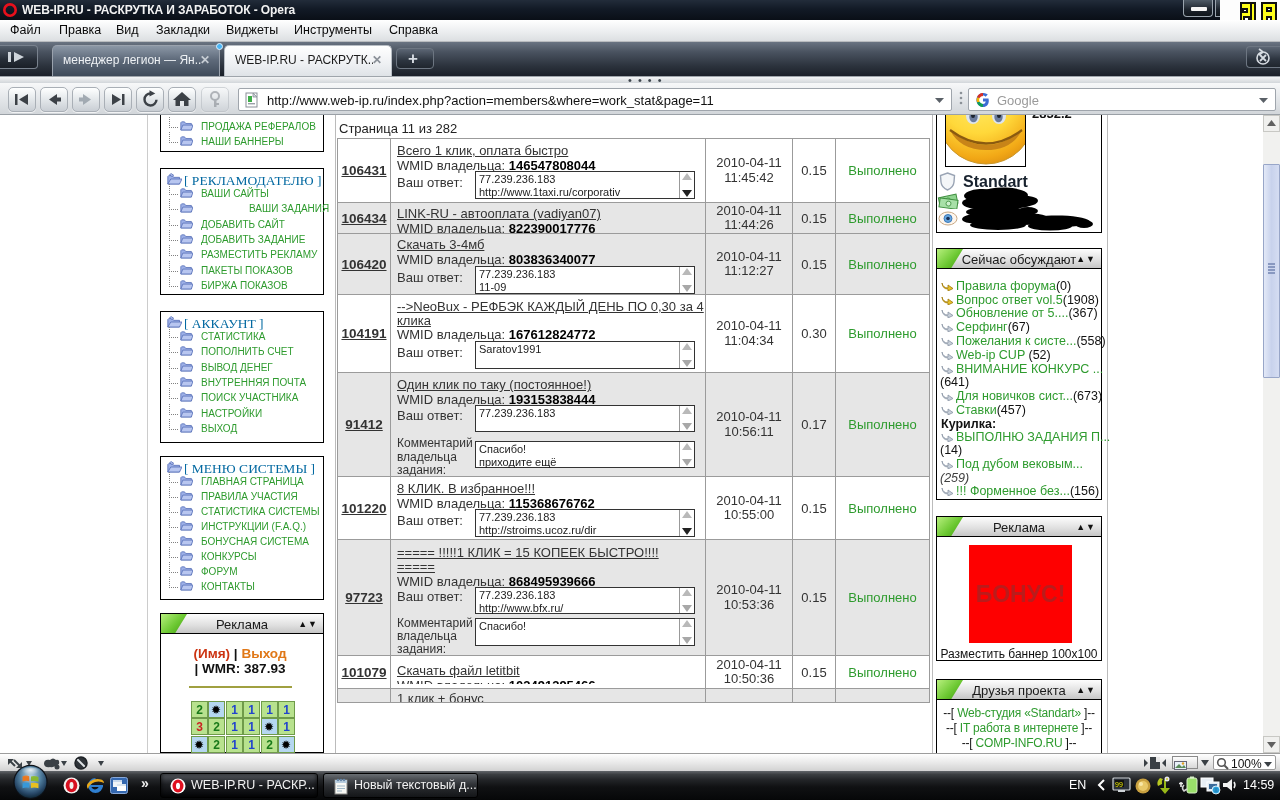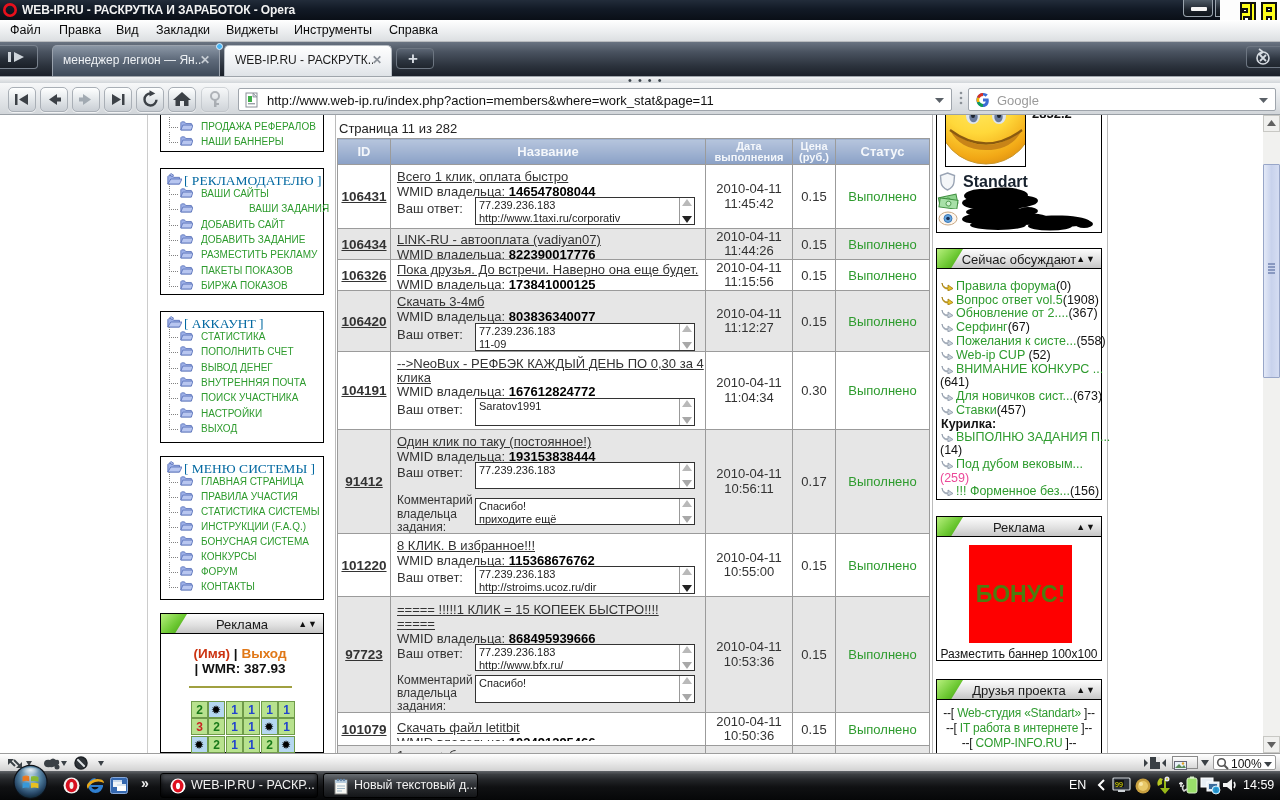--- a/index.html
+++ b/index.html
@@ -490,27 +490,20 @@
 <div class="abs" id="pagehdr" style="left:339px; top:6px;">Страница 11 из 282</div>
 <table id="mtable" class="abs" style="left:337px; top:23px;">
       <colgroup>
         <col style="width:53px;">
         <col style="width:315px;">
         <col style="width:87px;">
         <col style="width:43px;">
         <col style="width:94px;">
       </colgroup>
       <tbody>
-        <tr style="height:26px;">
-          <th style="font-size:13px;">ID</th>
-          <th style="font-size:13px;">Название</th>
-          <th style="font-size:11px; line-height:11px;">Дата<br>выполнения</th>
-          <th style="font-size:11px; line-height:11px;">Цена<br>(руб.)</th>
-          <th style="font-size:13px;">Статус</th>
-        </tr>
         <tr style="height:64px;">
           <td class="id"><span>106431</span></td>
           <td>
             <div class="namecell" style="height:63px;">
               <span class="tlink" style="position:absolute; left:6px; top:4px;">Всего 1 клик, оплата быстро</span>
               <span class="wmid" style="position:absolute; left:6px; top:19px;">WMID владельца: <b>146547808044</b></span>
               <span style="position:absolute; left:6px; top:36px;">Ваш ответ:</span>
               <div class="ta" style="left:84px; top:32px; width:220px; height:28px;">
                 <div class="in">77.239.236.183<br>http://www.1taxi.ru/corporativ</div>
                 <div class="sb">
@@ -526,32 +519,20 @@
         </tr>
         <tr class="gray" style="height:31px;">
           <td class="id"><span>106434</span></td>
           <td>
             <div class="namecell" style="height:30px;">
               <span class="tlink" style="position:absolute; left:6px; top:3px;">LINK-RU - автооплата (vadiyan07)</span>
               <span class="wmid" style="position:absolute; left:6px; top:18px;">WMID владельца: <b>822390017776</b></span>
             </div>
           </td>
           <td class="dt">2010-04-11<br>11:44:26</td>
-          <td class="pr">0.15</td>
-          <td class="st">Выполнено</td>
-        </tr>
-        <tr style="height:31px;">
-          <td class="id"><span>106326</span></td>
-          <td>
-            <div class="namecell" style="height:30px;">
-              <span class="tlink" style="position:absolute; left:6px; top:2px;">Пока друзья. До встречи. Наверно она еще будет.</span>
-              <span class="wmid" style="position:absolute; left:6px; top:17px;">WMID владельца: <b>173841000125</b></span>
-            </div>
-          </td>
-          <td class="dt">2010-04-11<br>11:15:56</td>
           <td class="pr">0.15</td>
           <td class="st">Выполнено</td>
         </tr>
         <tr class="gray" style="height:61px;">
           <td class="id"><span>106420</span></td>
           <td>
             <div class="namecell" style="height:60px;">
               <span class="tlink" style="position:absolute; left:6px; top:3px;">Скачать 3-4мб</span>
               <span class="wmid" style="position:absolute; left:6px; top:18px;">WMID владельца: <b>803836340077</b></span>
               <span style="position:absolute; left:6px; top:36px;">Ваш ответ:</span>
@@ -762,21 +743,21 @@
       <path d="M1 1 Q 2 6 7 6 L7 3 L12 6.5 L7 9 L7 7 Q 1.5 7 1 1 Z" fill="#e8c22a" stroke="#a07808" stroke-width="0.8"></path>
     </svg>
 <div class="rtxt" style="left:956px; top:164px;"><a class="green" style="text-decoration:none;">Правила форума</a><span class="cnt">(0)</span></div>
 <svg class="abs" style="left:941px; top:180.5px;" width="13" height="9" viewBox="0 0 13 9">
       <path d="M1 1 Q 2 6 7 6 L7 3 L12 6.5 L7 9 L7 7 Q 1.5 7 1 1 Z" fill="#e8c22a" stroke="#a07808" stroke-width="0.8"></path>
     </svg>
 <div class="rtxt" style="left:956px; top:177.5px;"><a class="green" style="text-decoration:none;">Вопрос ответ vol.5</a><span class="cnt">(1908)</span></div>
 <svg class="abs" style="left:941px; top:194.4px;" width="13" height="9" viewBox="0 0 13 9">
       <path d="M1 1 Q 2 6 7 6 L7 3 L12 6.5 L7 9 L7 7 Q 1.5 7 1 1 Z" fill="#c8d0da" stroke="#8a96a4" stroke-width="0.8"></path>
     </svg>
-<div class="rtxt" style="left:956px; top:191.4px;"><a class="green" style="text-decoration:none;">Обновление от 2....</a><span class="cnt">(367)</span></div>
+<div class="rtxt" style="left:956px; top:191.4px;"><a class="green" style="text-decoration:none;">Обновление от 5....</a><span class="cnt">(367)</span></div>
 <svg class="abs" style="left:941px; top:208px;" width="13" height="9" viewBox="0 0 13 9">
       <path d="M1 1 Q 2 6 7 6 L7 3 L12 6.5 L7 9 L7 7 Q 1.5 7 1 1 Z" fill="#c8d0da" stroke="#8a96a4" stroke-width="0.8"></path>
     </svg>
 <div class="rtxt" style="left:956px; top:205px;"><a class="green" style="text-decoration:none;">Серфинг</a><span class="cnt">(67)</span></div>
 <svg class="abs" style="left:941px; top:222px;" width="13" height="9" viewBox="0 0 13 9">
       <path d="M1 1 Q 2 6 7 6 L7 3 L12 6.5 L7 9 L7 7 Q 1.5 7 1 1 Z" fill="#c8d0da" stroke="#8a96a4" stroke-width="0.8"></path>
     </svg>
 <div class="rtxt" style="left:956px; top:219px;"><a class="green" style="text-decoration:none;">Пожелания к систе...</a><span class="cnt">(558)</span></div>
 <svg class="abs" style="left:941px; top:236px;" width="13" height="9" viewBox="0 0 13 9">
       <path d="M1 1 Q 2 6 7 6 L7 3 L12 6.5 L7 9 L7 7 Q 1.5 7 1 1 Z" fill="#c8d0da" stroke="#8a96a4" stroke-width="0.8"></path>
@@ -798,33 +779,33 @@
 <div class="rtxt" style="left:941px; top:301.6px; font-weight:bold; color:#111;">Курилка:</div>
 <svg class="abs" style="left:941px; top:318px;" width="13" height="9" viewBox="0 0 13 9">
       <path d="M1 1 Q 2 6 7 6 L7 3 L12 6.5 L7 9 L7 7 Q 1.5 7 1 1 Z" fill="#c8d0da" stroke="#8a96a4" stroke-width="0.8"></path>
     </svg>
 <div class="rtxt" style="left:956px; top:315px;"><a class="green" style="text-decoration:none;">ВЫПОЛНЮ ЗАДАНИЯ П...</a></div>
 <div class="rtxt" style="left:940px; top:328px; color:#111;">(14)</div>
 <svg class="abs" style="left:941px; top:345px;" width="13" height="9" viewBox="0 0 13 9">
       <path d="M1 1 Q 2 6 7 6 L7 3 L12 6.5 L7 9 L7 7 Q 1.5 7 1 1 Z" fill="#c8d0da" stroke="#8a96a4" stroke-width="0.8"></path>
     </svg>
 <div class="rtxt" style="left:956px; top:342px;"><a class="green" style="text-decoration:none;">Под дубом вековым...</a></div>
-<div class="rtxt" style="left:940px; top:356px; color:#ec4899;">(259)</div>
+<div class="rtxt" style="left:940px; top:356px; color:#404040;font-style:italic;">(259)</div>
 <svg class="abs" style="left:941px; top:372px;" width="13" height="9" viewBox="0 0 13 9">
       <path d="M1 1 Q 2 6 7 6 L7 3 L12 6.5 L7 9 L7 7 Q 1.5 7 1 1 Z" fill="#c8d0da" stroke="#8a96a4" stroke-width="0.8"></path>
     </svg>
 <div class="rtxt" style="left:956px; top:369px;"><a class="green" style="text-decoration:none;">!!! Форменное без...</a><span class="cnt">(156)</span></div>
 <div class="ghdr" style="left:936px; top:401px; width:166px;">
       <div class="green"></div>
       <div class="t">Реклама</div>
       <div class="ar">▲▼</div>
     </div>
 <div class="lbox" style="left:936px; top:422px; width:166px; height:124px; border-top:none;"></div>
 <div class="abs" style="left:969px; top:430px; width:103px; height:98px; background:#fe0000;"></div>
-<div class="abs" style="left:969px; top:466px; width:103px; text-align:center; font-size:23px; font-weight:bold; color:#4d7c0f;">БОНУС!</div>
+<div class="abs" style="left:969px; top:466px; width:103px; text-align:center; font-size:23px; font-weight:bold; color:#b91c1c;">БОНУС!</div>
 <div class="abs" style="left:936px; top:532px; width:166px; text-align:center; font-size:12px; color:#111;">Разместить баннер 100x100</div>
 <div class="ghdr" style="left:936px; top:564px; width:166px;">
       <div class="green"></div>
       <div class="t">Друзья проекта</div>
       <div class="ar">▲▼</div>
     </div>
 <div class="lbox" style="left:936px; top:585px; width:166px; height:53px; border-top:none; border-bottom:none;"></div>
 <div class="abs" style="left:936px; top:591px; width:166px; text-align:center; font-size:12px; letter-spacing:-0.2px; color:#111; white-space:nowrap;">--[ <a class="green" style="text-decoration:none;">Web-студия «Standart»</a> ]--</div>
 <div class="abs" style="left:936px; top:606px; width:166px; text-align:center; font-size:12px; letter-spacing:-0.2px; color:#111; white-space:nowrap;">--[ <a class="green" style="text-decoration:none;">IT работа в интернете</a> ]--</div>
 <div class="abs" style="left:936px; top:621px; width:166px; text-align:center; font-size:12px; letter-spacing:-0.2px; color:#111; white-space:nowrap;">--[ <a class="green" style="text-decoration:none;">COMP-INFO.RU</a> ]--</div>

